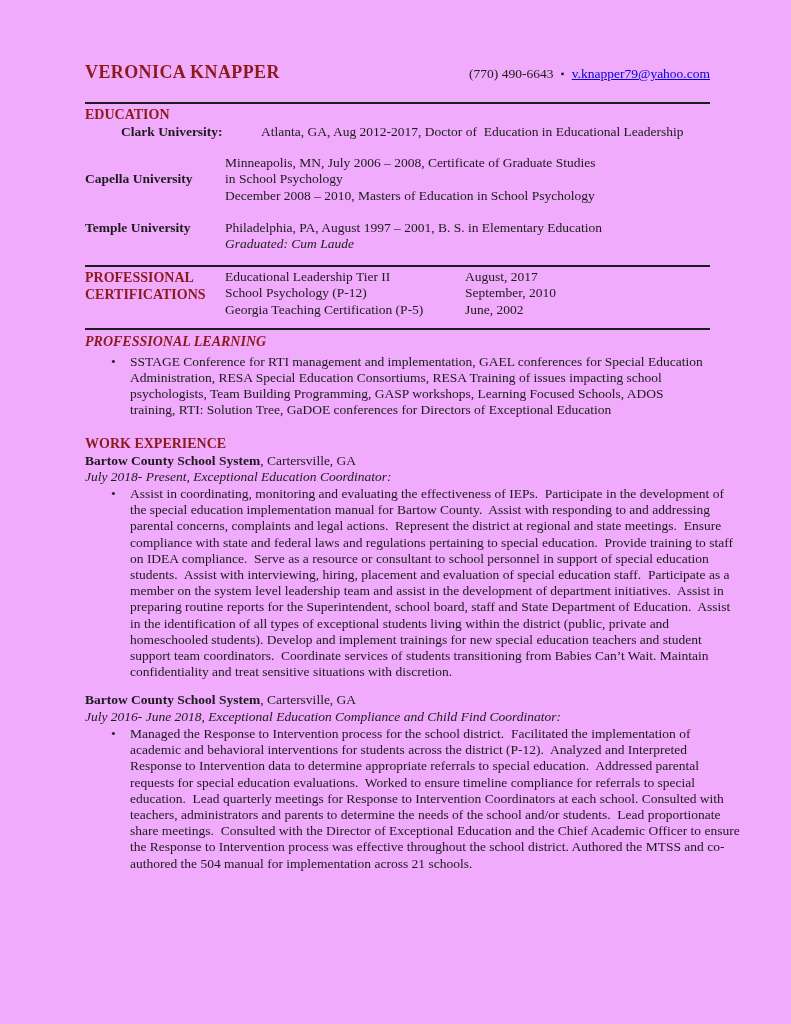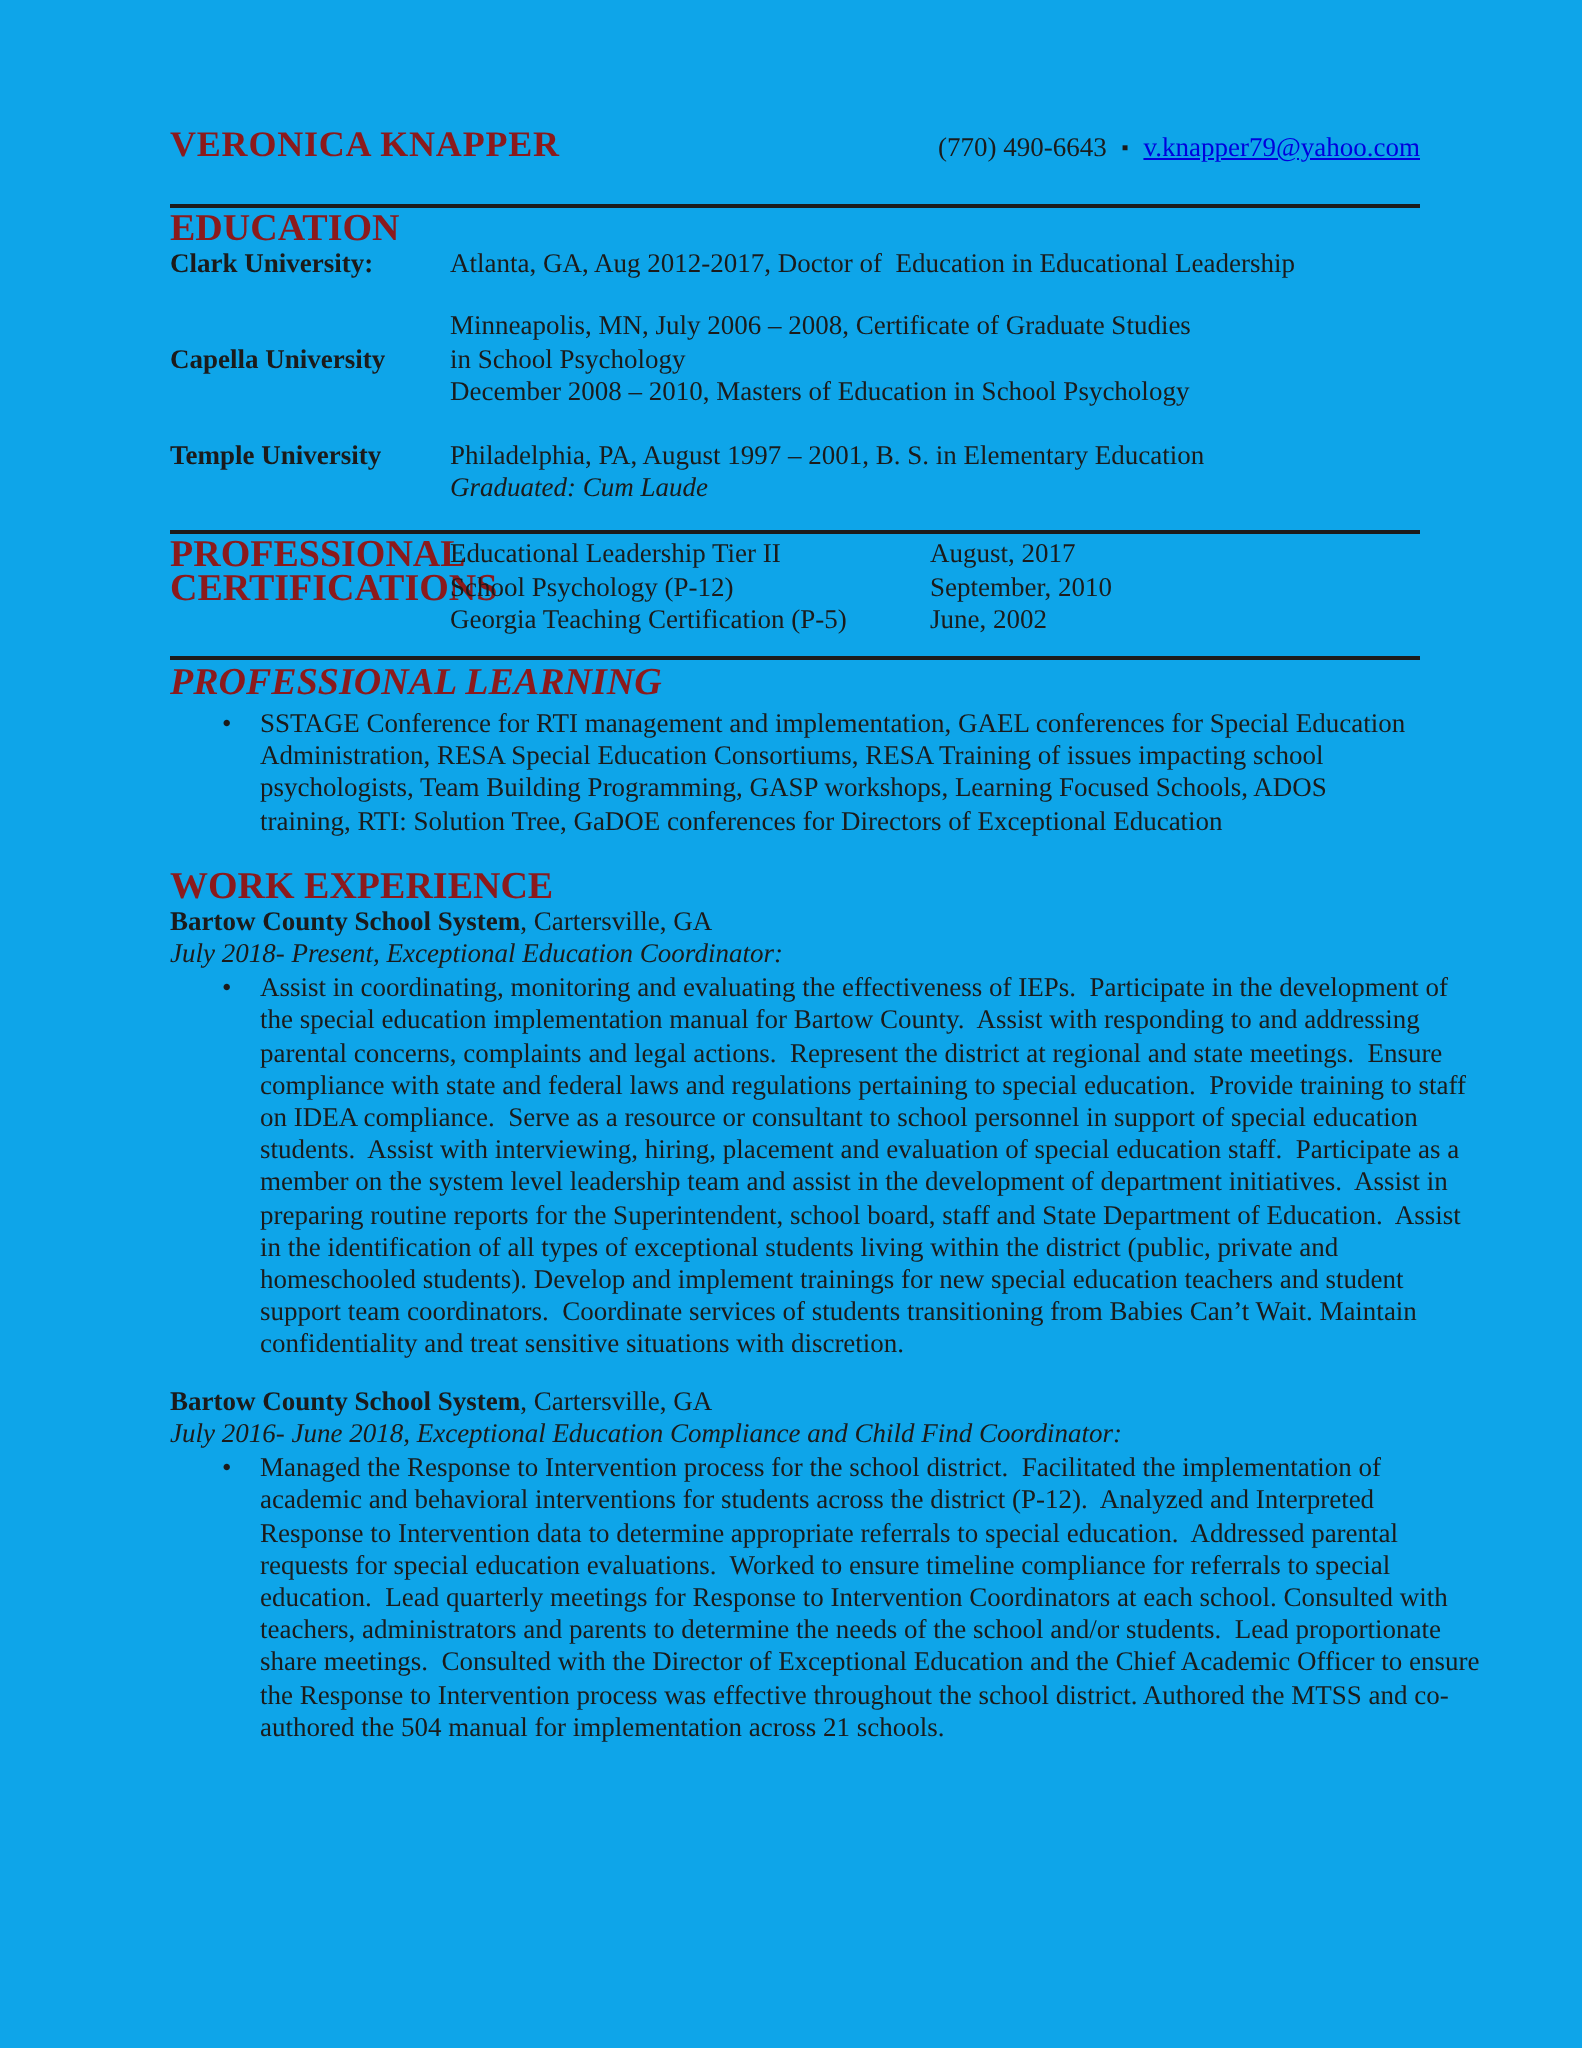--- a/index.html
+++ b/index.html
@@ -1,40 +1,40 @@
 <!DOCTYPE html>
 <html><head>
 <meta charset="utf-8">
 <style>
   html,body { margin:0; padding:0; background:#ffffff; }
   .page {
-    width:791px; height:1024px; background:#0ea5e9; overflow:hidden;
+    width:791px; height:1024px; background:#f0abfc; overflow:hidden;
     font-family:"Liberation Serif", serif; color:#1b1b1b;
   }
   .content { margin-left:85px; width:656px; padding-top:62px; font-size:13.5px; line-height:16.2px; }
   .prewrap { white-space:pre-wrap; }
 
   
   .header-row { width:625px; display:flex; justify-content:space-between; align-items:baseline; }
   .name { margin:0; font-size:18px; line-height:21px; font-weight:bold; letter-spacing:0.4px; color:#8b1a1c; }
   .contact { font-size:13.5px; white-space:nowrap; }
   .contact .sep { margin:0 4px; font-size:10px; vertical-align:1px; }
   .email { color:#0000dd; text-decoration:underline; cursor:pointer; }
 
   .rule { width:625px; border-top:2px solid #1c1c1c; height:0; }
   .rule-1 { margin-top:19px; }
   .rule-2 { margin-top:13px; }
   .rule-3 { margin-top:10px; }
 
-  .sec-h { margin:0; font-size:19px; line-height:17px; font-weight:bold; color:#8b1a1c; }
+  .sec-h { margin:0; font-size:14px; line-height:17px; font-weight:bold; color:#8b1a1c; }
   .sec-edu { margin-top:2px; }
 
   
   .edu-row { display:flex; }
-  .edu-row.r1 { margin-top:1px; }
+  .edu-row.r1 { margin-top:1px;margin-left:36px; }
   .edu-row.r2 { margin-top:15px;align-items:center; }
   .edu-row.r3 { margin-top:16px; }
   .edu-label { width:140px; font-weight:bold; flex:none; }
   .edu-detail { flex:1; }
   .italic { font-style:italic; }
 
   
   .cert-grid { display:flex; margin-top:2px; }
   .cert-heading { width:140px; flex:none; }
   .cert-list { flex:1; }

